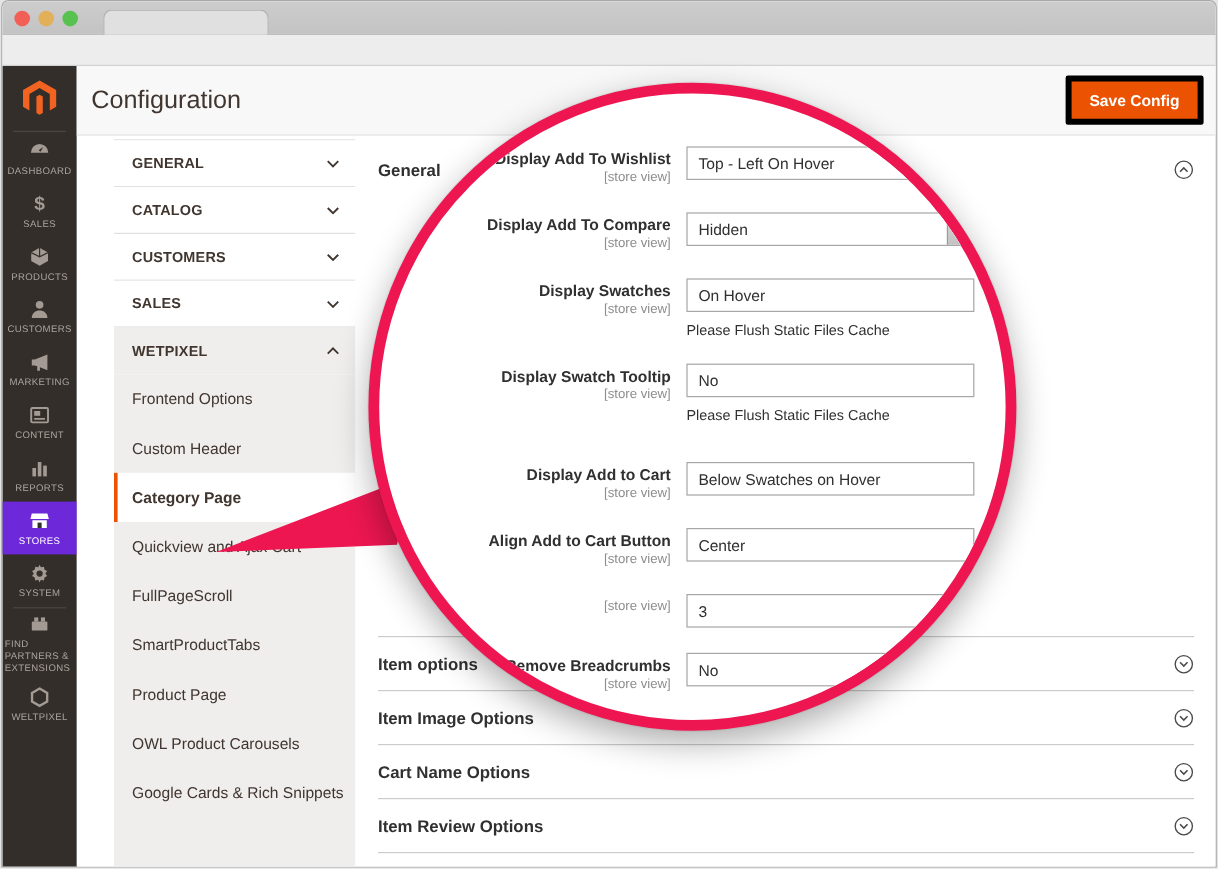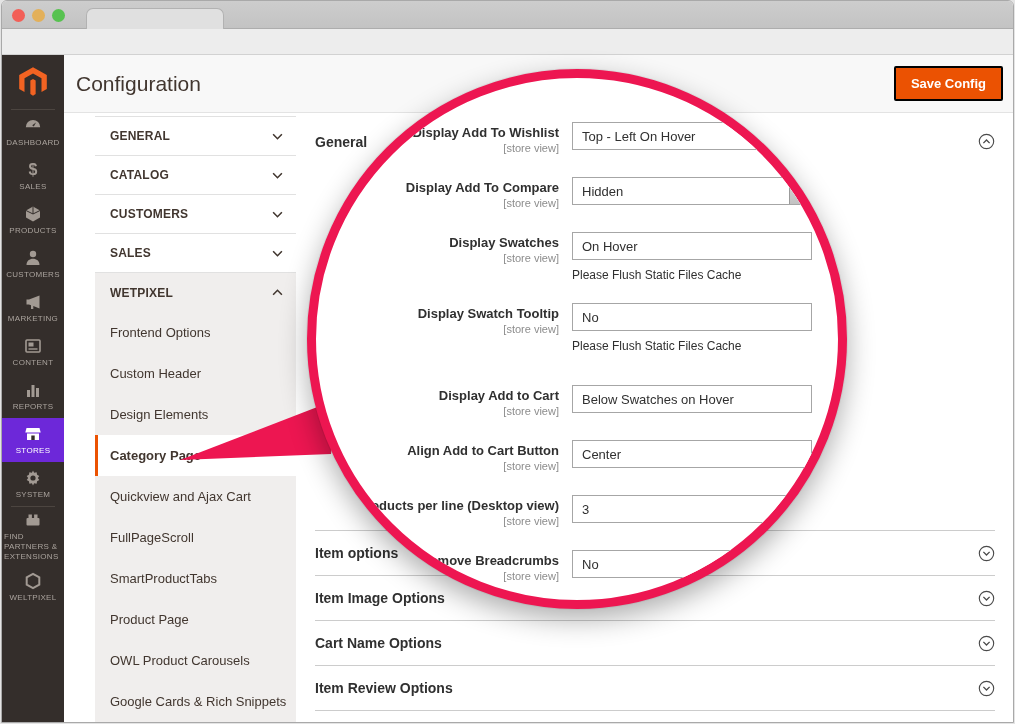--- a/index.html
+++ b/index.html
@@ -29,21 +29,21 @@
   .nav-item .nav-label { font-size:8px; letter-spacing:.3px; color:#aaa39d; line-height:1.25; }
   .nav-item.active { background:#6d28d9; }
   .nav-item.active .nav-icon { color:#fff; }
   .nav-item.active .nav-label { color:#fff; }
 
   
   .main-col { flex:1; display:flex; flex-direction:column; background:#fff; min-width:0; }
   .page-header { height:58px; background:#f8f8f8; border-bottom:1px solid #e3e3e3;
     display:flex; align-items:center; justify-content:space-between; padding:0 10px 0 12px; }
   .page-title { font-size:21px; color:#41362f; }
-  .save-btn { background:#eb5202; color:#fff; font-weight:bold; font-size:13px; border:2px solid #000000;
+  .save-btn { background:#eb5202; color:#fff; font-weight:bold; font-size:13px; border:5px solid #000000;
     border-radius:2px; padding:8px 15px; cursor:pointer; font-family:inherit; }
 
   .content { flex:1; display:flex; position:relative; min-height:0; }
 
   
   .config-nav { width:201px; flex:none; margin-left:31px; margin-top:3px; border-top:1px solid #e1e1e1; }
   .cfg-section { height:39px; display:flex; align-items:center; justify-content:space-between;
     padding:0 13px 0 15px; background:#fff; border-bottom:1px solid #e1e1e1; cursor:pointer; }
   .cfg-section .cfg-label { font-size:12px; font-weight:bold; color:#41362f; letter-spacing:.2px; }
   .cfg-section.expanded { background:#f0eeed; border-bottom:none; }
@@ -255,21 +255,20 @@
             </div>
           <div class="cfg-section expanded">
     <span class="cfg-label">WETPIXEL</span>
     <svg class="cfg-chevron" viewBox="0 0 12 8">
                 <path d="M1 6.5 6 1.5 11 6.5" fill="none" stroke="currentColor" stroke-width="1.8"></path>
               </svg>
   </div>
             <div class="cfg-subitems" id="cfg-subitems">
               <div class="cfg-subitem">Frontend Options</div>
               <div class="cfg-subitem">Custom Header</div>
-              <div class="cfg-subitem">Design Elements</div>
               <div class="cfg-subitem active">Category Page</div>
               <div class="cfg-subitem">Quickview and Ajax Cart</div>
               <div class="cfg-subitem">FullPageScroll</div>
               <div class="cfg-subitem">SmartProductTabs</div>
               <div class="cfg-subitem">Product Page</div>
               <div class="cfg-subitem">OWL Product Carousels</div>
               <div class="cfg-subitem">Google Cards &amp; Rich Snippets</div>
             </div>
         </div>
 
@@ -393,21 +392,20 @@
     </div>
     <div class="field-control">
       <div class="select-box">
         <span class="val">Center</span>
       </div>
 
     </div>
   </div>
           <div class="field-row">
     <div class="field-label">
-      <span class="lbl">Products per line (Desktop view)</span>
       <span class="scope">[store view]</span>
     </div>
     <div class="field-control">
       <div class="select-box short">
         <span class="val">3</span>
       <span class="select-arrow offset">
                   <span class="caret-down"></span>
                 </span>
               </div>
 

